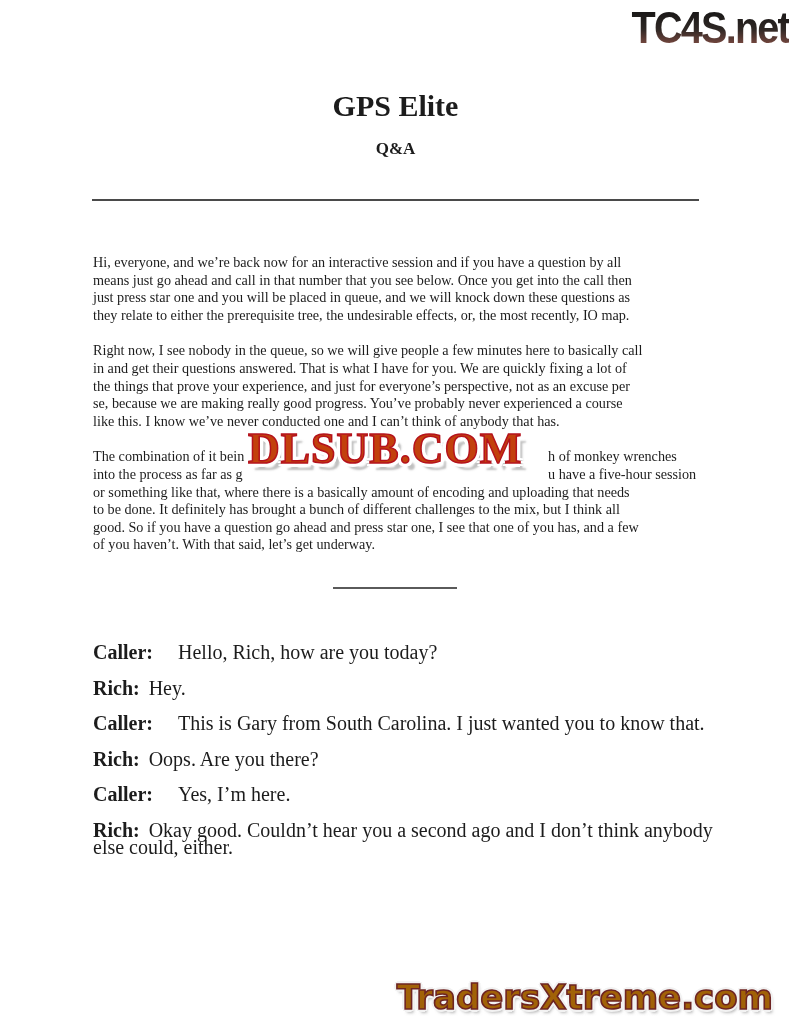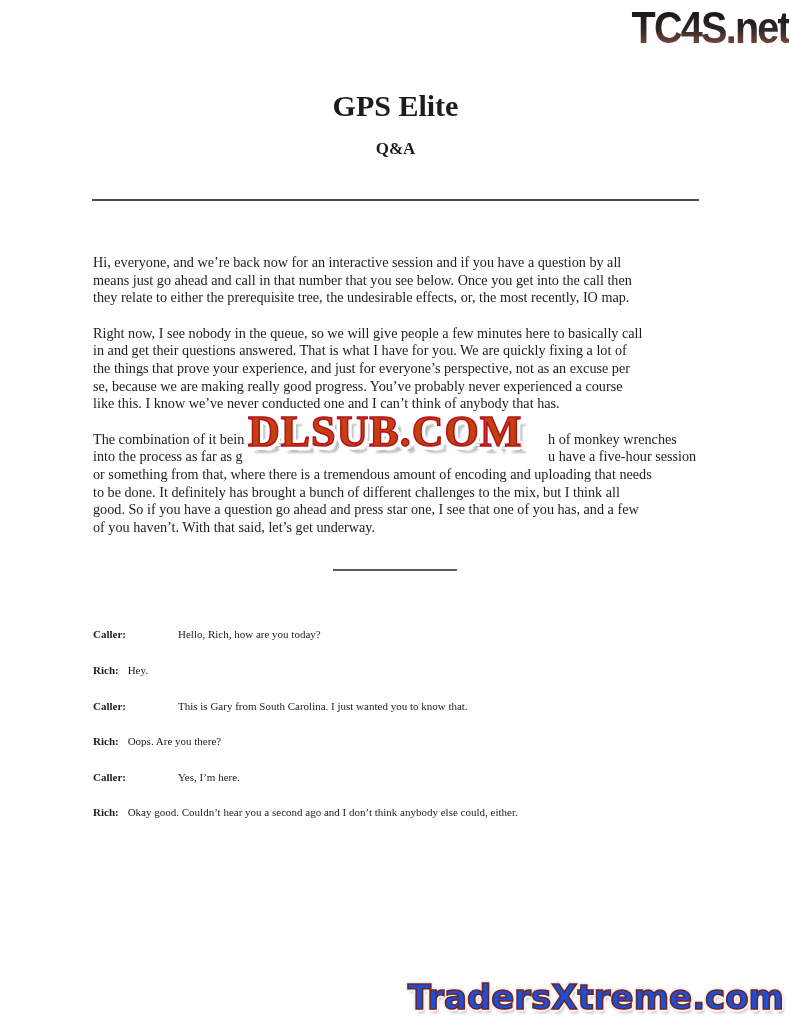--- a/index.html
+++ b/index.html
@@ -82,37 +82,37 @@
     margin: 33px 0 0 333px;
     width: 124px;
     height: 0;
     border-top: 2px solid #5a5a5a;
   }
 
   
   .dialogue {
     margin: 55px 0 0 93px;
     width: 640px;
-    font-size: 11px;
+    font-size: 20px;
     line-height: 17.6px;
   }
   .entry { margin-bottom: 18px; }
   .speaker { font-weight: bold; }
   .speaker.caller { display: inline-block; width: 85px; }
   .speaker.rich { margin-right: 9px; text-align: center; }
 
   
   .bottom-logo {
     position: absolute;
-    bottom: 7px; right: 7px;
+    bottom: 7px; right: 18px;
     font-family: "DejaVu Sans", "Liberation Sans", sans-serif;
     font-weight: bold;
     font-size: 34px;
     letter-spacing: 0px;
-    color: #1d4ed8;
+    color: #a16207;
     -webkit-text-stroke: 1.6px #6e2422;
     text-shadow:
       -2px -2px 0 #f2f2f2, 2px -2px 0 #f2f2f2,
       -2px 2px 0 #f2f2f2, 2px 2px 0 #f2f2f2,
       -3px 0 0 #f2f2f2, 3px 0 0 #f2f2f2,
       0 -3px 0 #f2f2f2, 0 3px 0 #f2f2f2,
       2px 4px 3px rgba(120,120,120,0.5);
   }
 </style>
 </head>
@@ -124,33 +124,34 @@
   <div class="doc-title">GPS Elite</div>
   <div class="doc-subtitle">Q&amp;A</div>
 </div>
 
 <div class="rule"></div>
 
 <div class="content" id="paragraphs">
     <div class="para">
       <div class="line">Hi, everyone, and we’re back now for an interactive session and if you have a question by all</div>
       <div class="line">means just go ahead and call in that number that you see below. Once you get into the call then</div>
+      <div class="line">just press star one and you will be placed in queue, and we will knock down these questions as</div>
       <div class="line">they relate to either the prerequisite tree, the undesirable effects, or, the most recently, IO map.</div>
     </div>
     <div class="para">
       <div class="line">Right now, I see nobody in the queue, so we will give people a few minutes here to basically call</div>
       <div class="line">in and get their questions answered. That is what I have for you. We are quickly fixing a lot of</div>
       <div class="line">the things that prove your experience, and just for everyone’s perspective, not as an excuse per</div>
       <div class="line">se, because we are making really good progress. You’ve probably never experienced a course</div>
       <div class="line">like this. I know we’ve never conducted one and I can’t think of anybody that has.</div>
     </div>
     <div class="para wm">
       <div class="line wm-line"><span class="frag-left">The combination of it bein</span><span class="frag-right">h of monkey wrenches</span></div>
       <div class="line wm-line"><span class="frag-left">into the process as far as g</span><span class="frag-right">u have a five-hour session</span></div>
-      <div class="line">or something from that, where there is a tremendous amount of encoding and uploading that needs</div>
+      <div class="line">or something like that, where there is a basically amount of encoding and uploading that needs</div>
       <div class="line">to be done. It definitely has brought a bunch of different challenges to the mix, but I think all</div>
       <div class="line">good. So if you have a question go ahead and press star one, I see that one of you has, and a few</div>
       <div class="line">of you haven’t. With that said, let’s get underway.</div>
       <div class="watermark">DLSUB.COM</div>
     </div>
   </div>
 
 <div class="mini-divider"></div>
 
 <div class="dialogue" id="dialogue">

